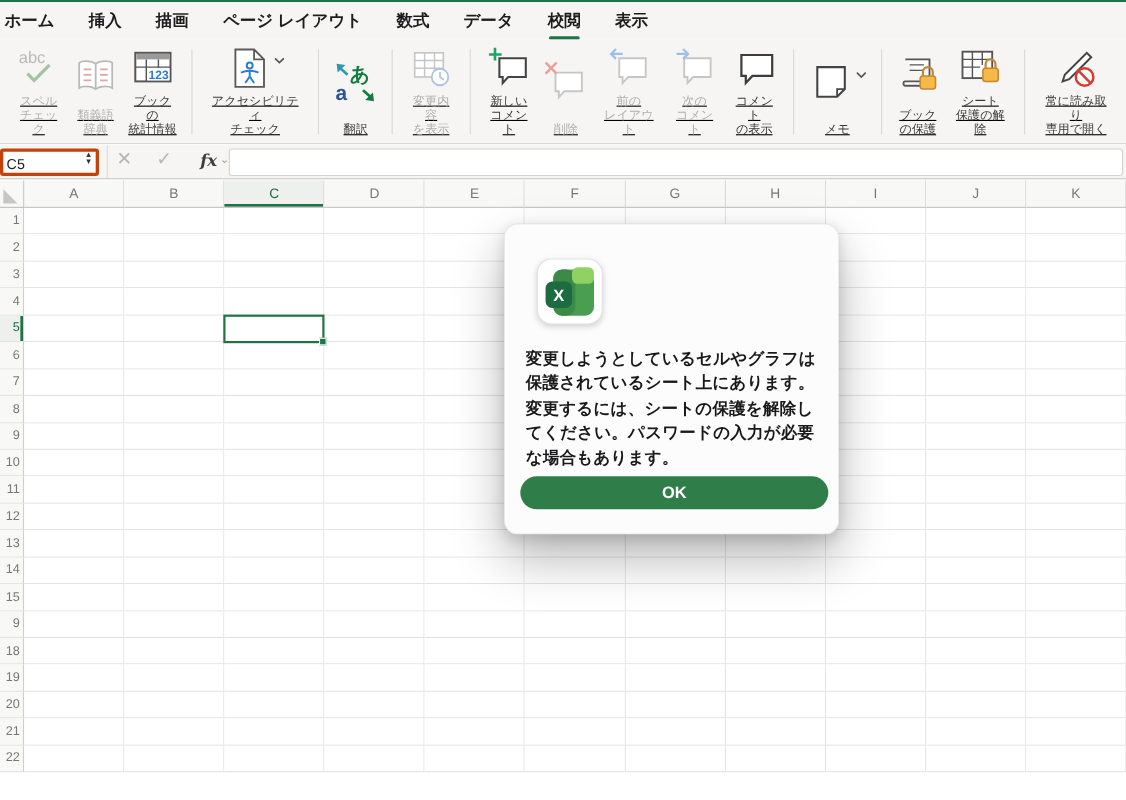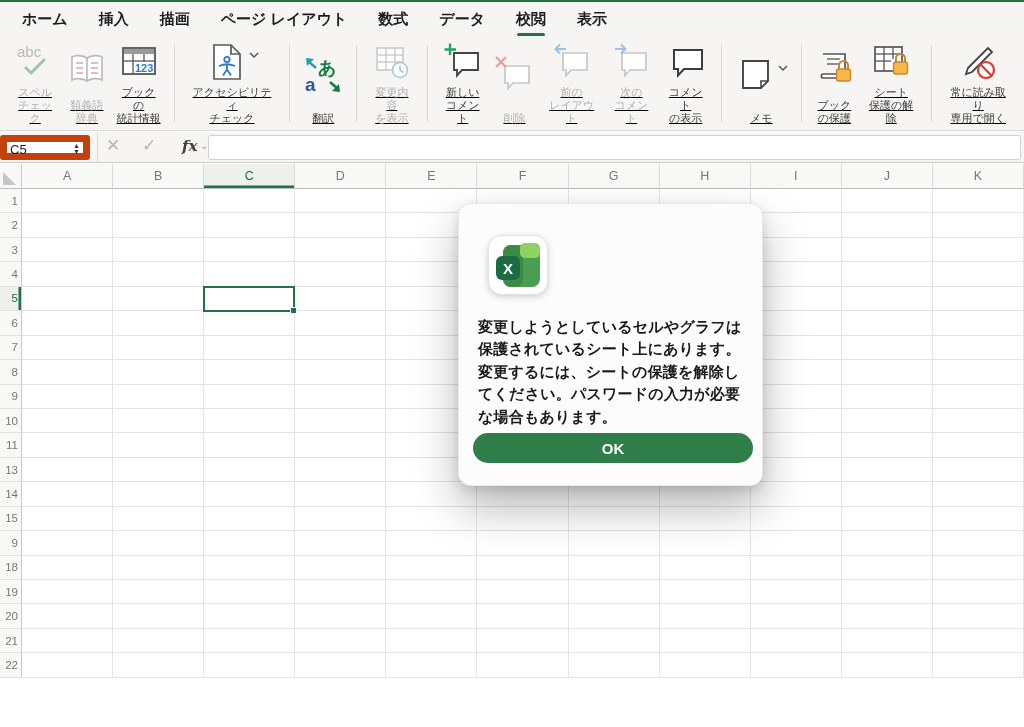--- a/index.html
+++ b/index.html
@@ -7,21 +7,21 @@
   body {
     position:relative; overflow:hidden; background:#ffffff;
     font-family:"Liberation Sans","DejaVu Sans",sans-serif;
     -webkit-font-smoothing:antialiased;
   }
   
   .topline { position:absolute; top:0; left:0; right:0; height:2px; background:#217346; }
   
   .tabbar {
     position:absolute; top:2px; left:0; right:0; height:34px;
-    background:#f6f5f3; display:flex; align-items:stretch; gap:31px; padding-left:22px;
+    background:#f6f5f3; display:flex; align-items:stretch; gap:31px; padding-left:4px;
   }
   .tab {
     position:relative; display:flex; align-items:center;
     font-size:15px; font-weight:600; color:#1d1d1f; white-space:nowrap; cursor:default;
   }
   .tab.active::after {
     content:""; position:absolute; left:1px; right:1px; bottom:0px;
     height:3.5px; border-radius:2px; background:#217346;
   }
   
@@ -44,22 +44,22 @@
     white-space:pre-line; margin-top:3px;
   }
   .rbtn.disabled .lbl { color:#aeaeae; }
   
   .formulabar {
     position:absolute; top:132px; left:0; right:0; height:31px;
     background:#f6f5f3; border-bottom:1px solid #c9c9c9;
   }
   .namebox {
     position:absolute; left:0; top:3px; width:90px; height:25px;
-    background:#ffffff; border:7px solid #c2410c; border-radius:3px;
-    display:flex; align-items:flex-start; padding-left:3px; font-size:13px; color:#1d1d1f;
+    background:#ffffff; border:3px solid #c2410c; border-radius:3px;
+    display:flex; align-items:flex-end; padding-left:3px; font-size:13px; color:#1d1d1f;
   }
   .stepper { position:absolute; right:3px; top:1px; display:flex; flex-direction:column; align-items:center; line-height:6px; }
   .stepper span { font-size:7px; color:#333; }
   .fb-sep { position:absolute; left:97px; top:0; bottom:0; width:1px; background:#dcdcda; }
   .fb-x { position:absolute; left:106px; top:3px; font-size:17px; color:#b6b6b6; }
   .fb-check { position:absolute; left:142px; top:3px; font-size:17px; color:#b6b6b6; }
   .fb-fx { position:absolute; left:182px; top:5px; font-family:"DejaVu Serif","Liberation Serif",serif; font-style:italic; font-weight:600; font-size:15px; color:#3e3e3e; }
   .fb-chev { position:absolute; left:200px; top:8px; font-size:10px; color:#9a9a9a; }
   .fb-input {
     position:absolute; left:208px; right:3px; top:3px; height:25px;
@@ -524,20 +524,34 @@
         <div class="gcell"></div>
         <div class="gcell"></div>
         <div class="gcell"></div>
         <div class="gcell"></div>
         <div class="gcell"></div>
         <div class="gcell"></div>
         <div class="gcell"></div>
         <div class="gcell"></div>
       </div>
       <div class="grow">
+        <div class="rowh">12</div>
+        <div class="gcell"></div>
+        <div class="gcell"></div>
+        <div class="gcell"></div>
+        <div class="gcell"></div>
+        <div class="gcell"></div>
+        <div class="gcell"></div>
+        <div class="gcell"></div>
+        <div class="gcell"></div>
+        <div class="gcell"></div>
+        <div class="gcell"></div>
+        <div class="gcell"></div>
+      </div>
+      <div class="grow">
         <div class="rowh">13</div>
         <div class="gcell"></div>
         <div class="gcell"></div>
         <div class="gcell"></div>
         <div class="gcell"></div>
         <div class="gcell"></div>
         <div class="gcell"></div>
         <div class="gcell"></div>
         <div class="gcell"></div>
         <div class="gcell"></div>

